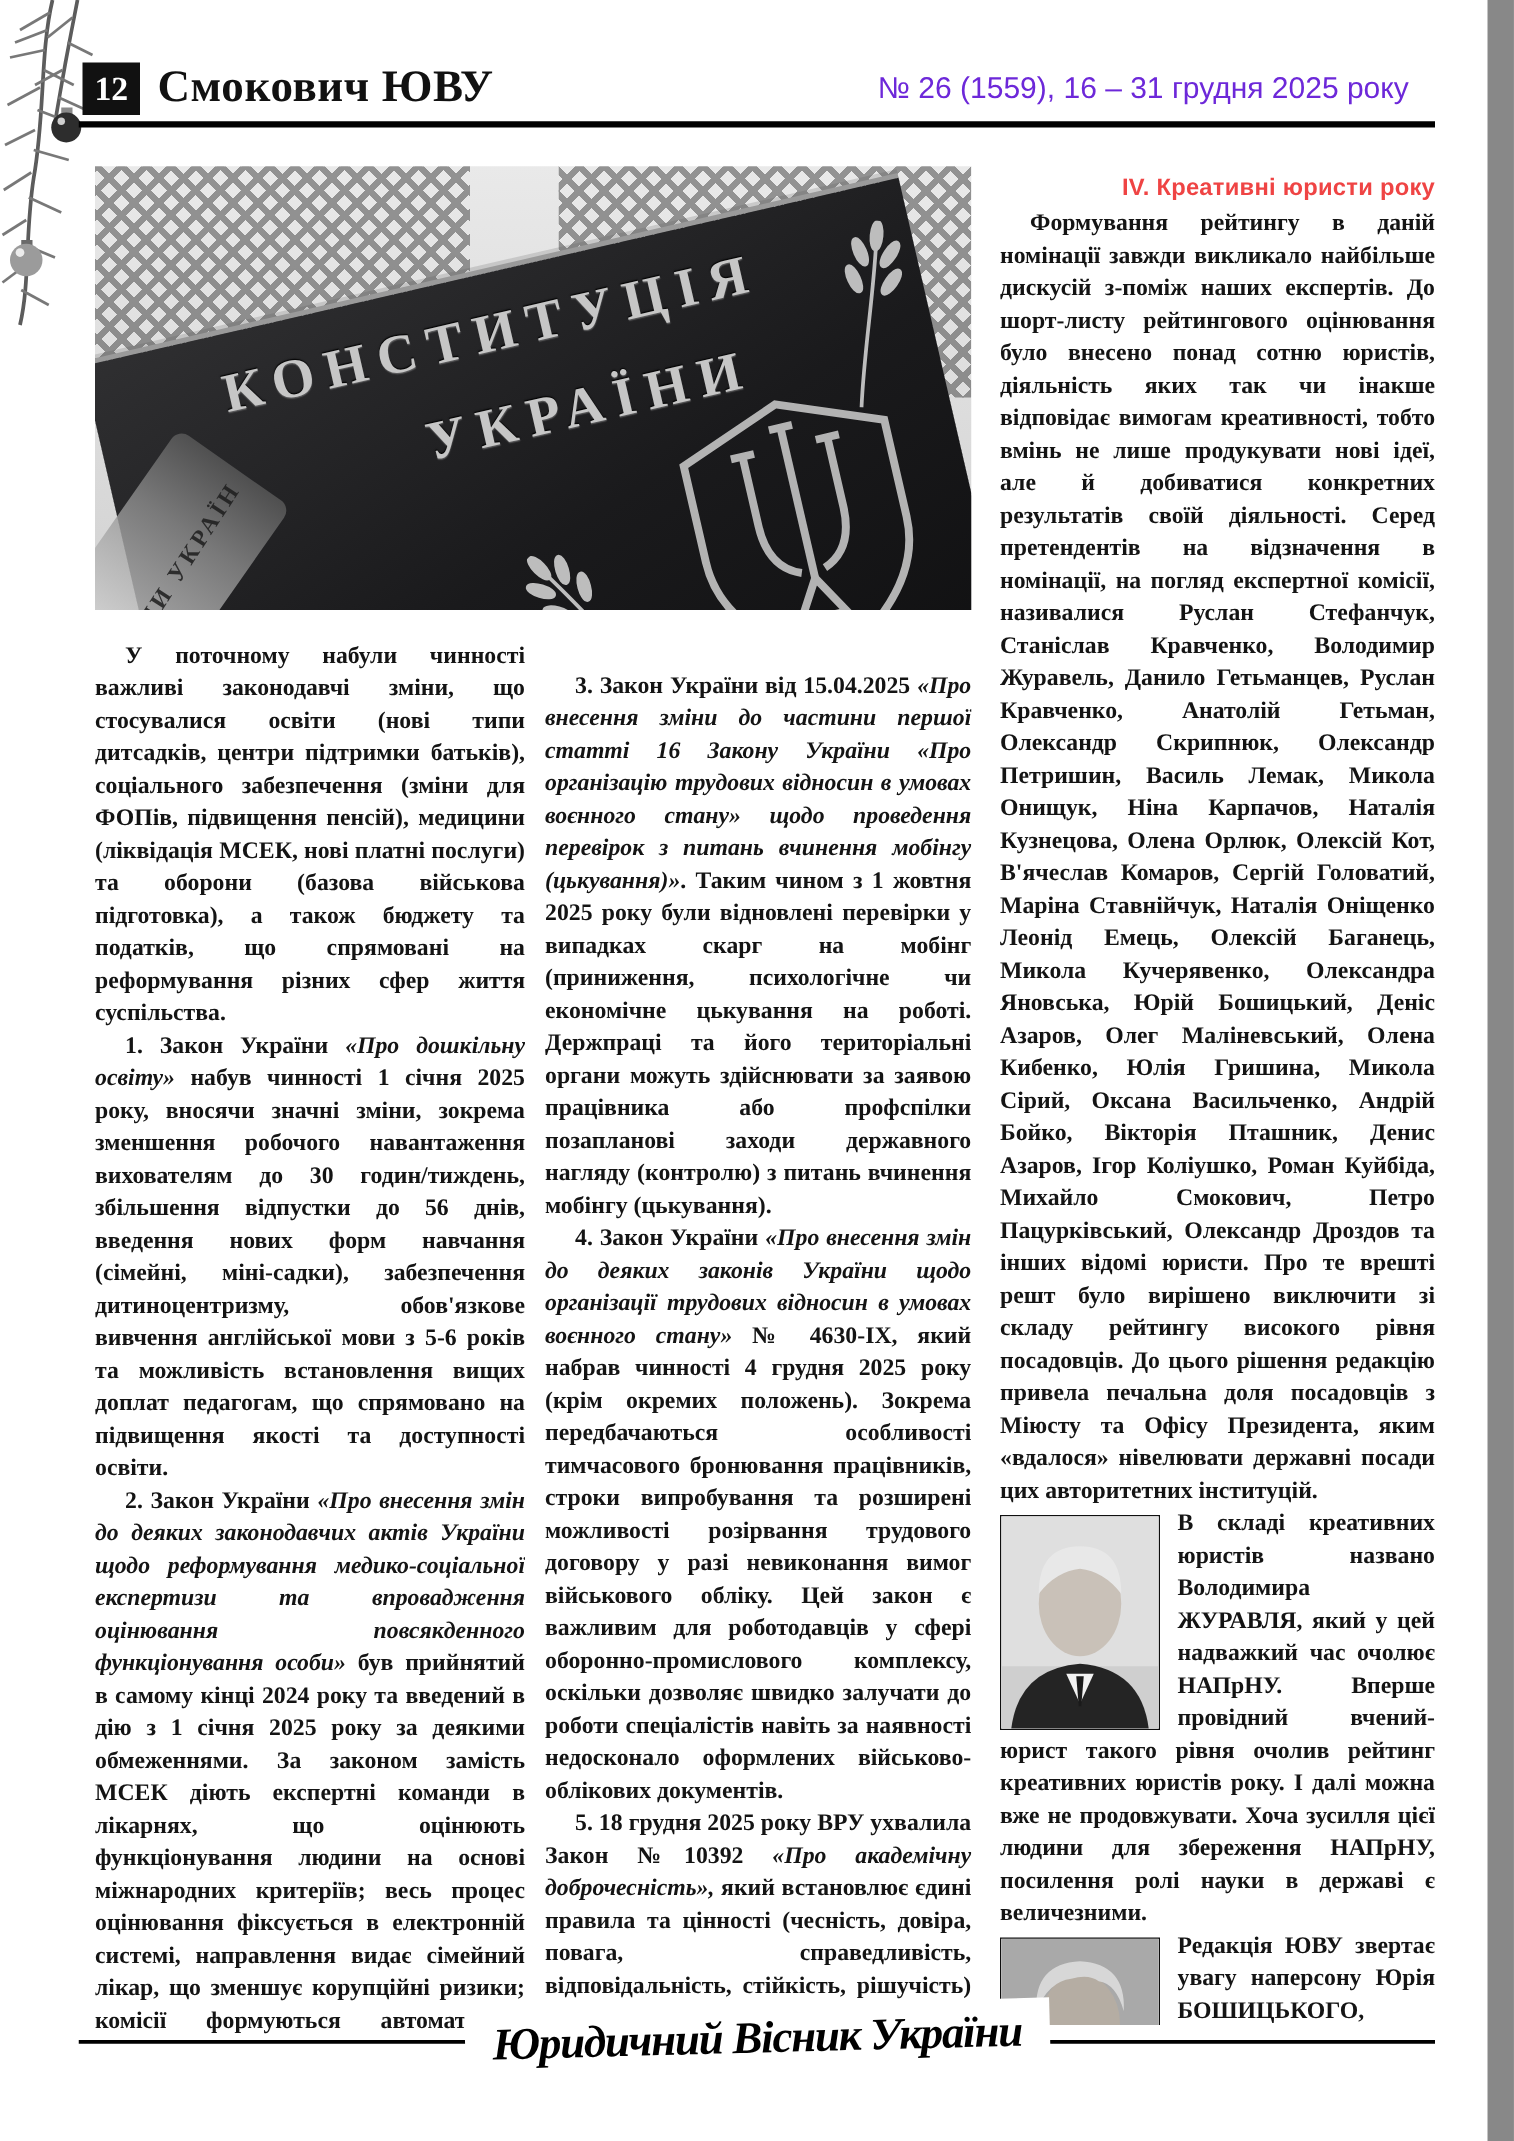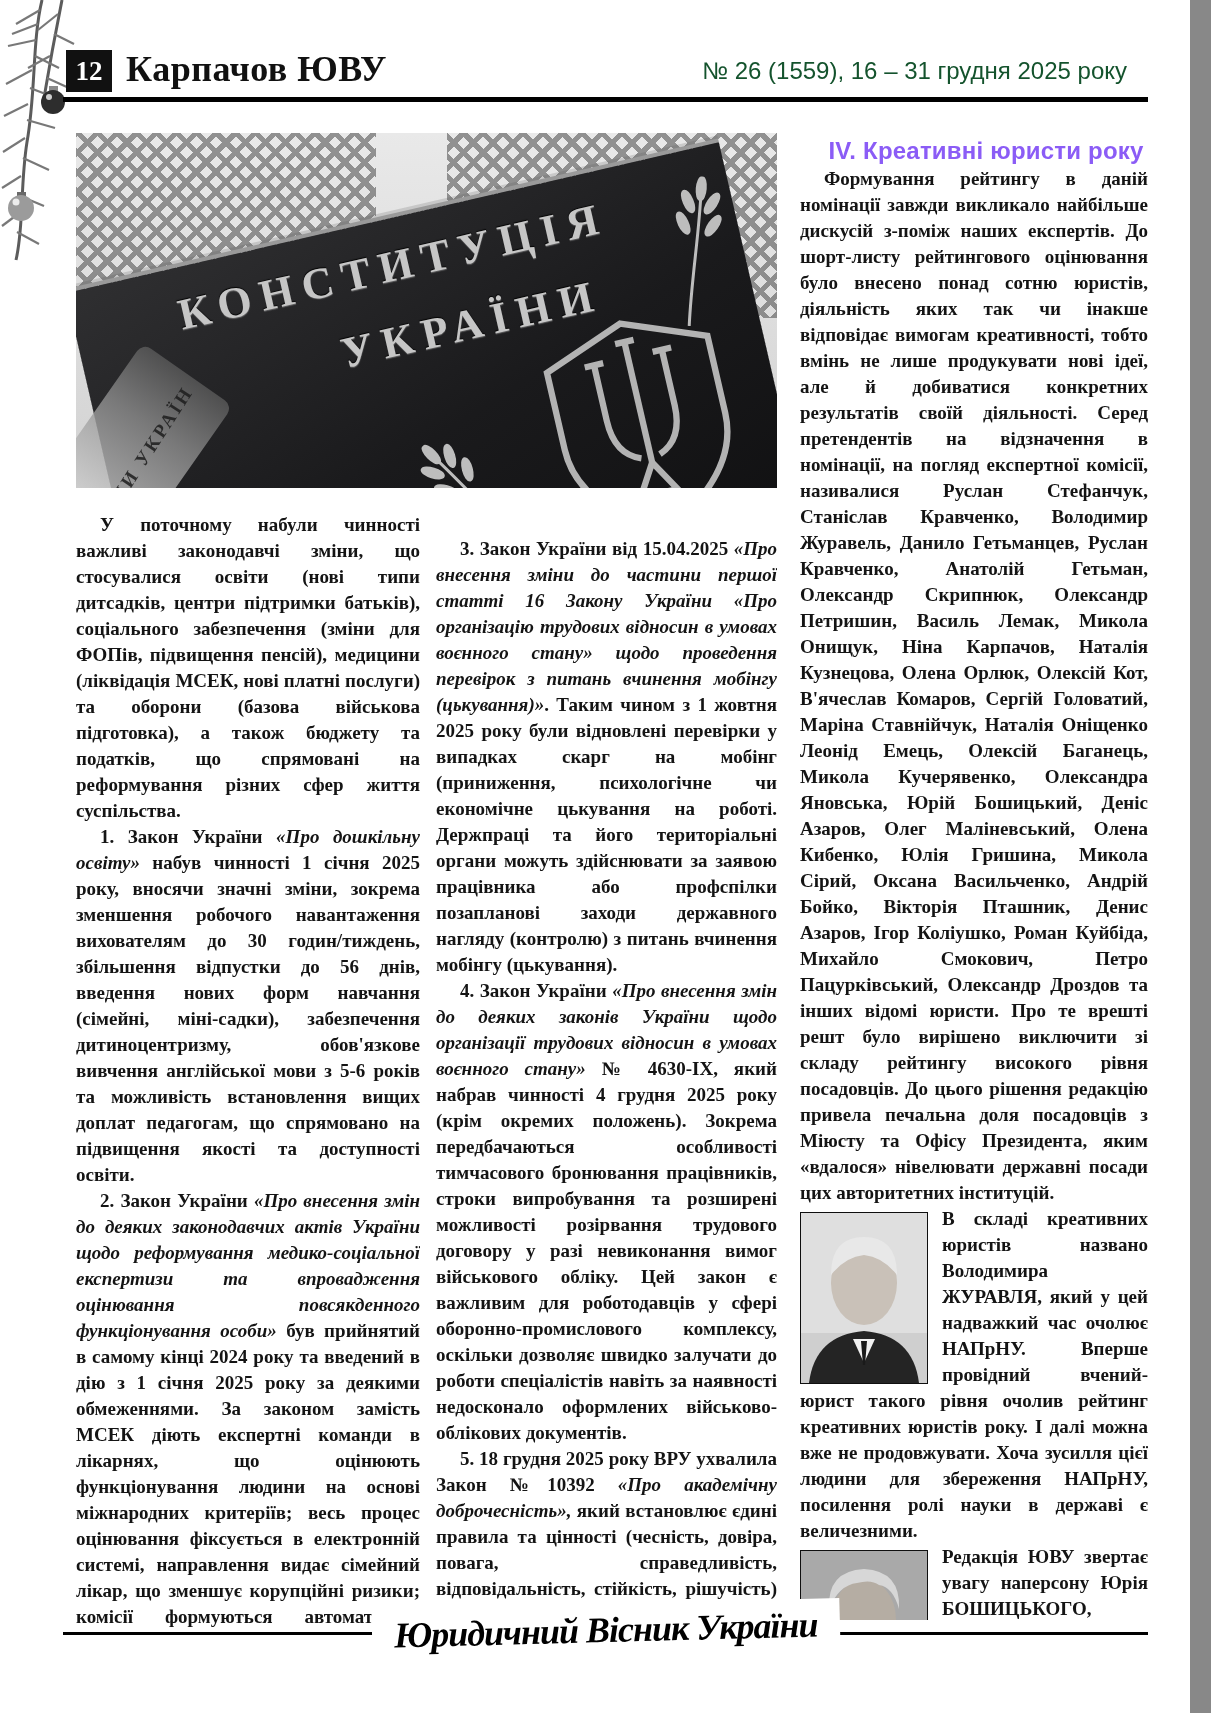--- a/index.html
+++ b/index.html
@@ -3,21 +3,21 @@
 <meta charset="utf-8">
 <style>
   html,body{margin:0;padding:0;background:#888;}
   .page{position:relative;width:1190px;height:1713px;background:#fff;overflow:hidden;
         font-family:"Liberation Serif",serif;color:#141414;}
   
   .pagenum{position:absolute;left:66px;top:50px;width:46px;height:42px;background:#111;
            color:#fff;font:bold 27px/42px "Liberation Serif",serif;text-align:center;}
   .sect-title{position:absolute;left:126px;top:46px;font:bold 36px/46px "Liberation Serif",serif;
               color:#111;letter-spacing:.5px;}
-  .issue{position:absolute;right:63px;top:56px;font:24px/30px "Liberation Sans",sans-serif;color:#14532d;text-align:center;}
+  .issue{position:absolute;right:63px;top:56px;font:24px/30px "Liberation Sans",sans-serif;color:#6d28d9;text-align:center;}
   .hrule{position:absolute;left:63px;top:97px;width:1085px;height:5px;background:#000;}
   .fir{position:absolute;left:0;top:0;}
   
   .photo{position:absolute;left:76px;top:133px;width:701px;height:355px;overflow:hidden;
          background:linear-gradient(180deg,#e9e9e9,#d2d2d2);}
   .cloth-corner{position:absolute;opacity:.5;
      background:repeating-linear-gradient(45deg,#3c3c3c 0 5px,transparent 5px 14px),
                 repeating-linear-gradient(-45deg,#3c3c3c 0 5px,transparent 5px 14px);}
   .cc-tl{left:0;top:0;width:300px;height:160px;}
   .cc-tr{right:0;top:0;width:330px;height:185px;}
@@ -33,22 +33,22 @@
   .wheat-l{position:absolute;left:318px;top:218px;transform:rotate(-32deg);}
   .wheat-r{position:absolute;left:588px;top:26px;transform:rotate(18deg);}
   .pages{position:absolute;left:-14px;top:252px;width:160px;height:110px;transform:rotate(-55deg);
          background:linear-gradient(90deg,#cdcdcd,#8e8e8e 60%,#5a5a5a);opacity:.8;border-radius:10px;}
   .spine-text{position:absolute;left:10px;top:300px;transform:rotate(-57deg);
          font:bold 19px "Liberation Serif",serif;color:#1d1d1d;letter-spacing:3px;opacity:.85;}
   
   .col{position:absolute;text-align:justify;font:19px/26px "Liberation Serif",serif;overflow:hidden;}
   .col p{margin:0;text-indent:24px;}
   .col p.ni{text-indent:0;}
-  .colhead{font-family:"Liberation Sans",sans-serif;font-weight:bold;font-size:24px;line-height:30px;
-           margin:0 0 20px 0;text-indent:0;text-align:center;letter-spacing:.2px;color:#8b5cf6;}
+  .colhead{font-family:"Liberation Sans",sans-serif;font-weight:bold;font-size:19px;line-height:30px;
+           margin:0 0 20px 0;text-indent:0;text-align:right;letter-spacing:.2px;color:#ef4444;}
   .col-1{left:76px;top:512px;width:344px;height:1118px;}
   .col-2{left:436px;top:536px;width:341px;height:1116px;}
   .col-3{left:800px;top:136px;width:348px;height:1484px;}
   .run-n{font-weight:bold;font-style:normal;}
   .run-b{font-weight:bold;}
   .run-bi{font-weight:bold;font-style:italic;}
   
   .portrait{float:left;width:126px;height:170px;margin:6px 14px 3px 0;border:1px solid #0f0f0f;
             display:block;overflow:hidden;}
   
@@ -90,21 +90,21 @@
     </g>
     <rect x="49" y="86" width="9" height="6" fill="#8a8a8a"></rect>
     <circle cx="53" cy="102" r="12" fill="#2d2d2d"></circle>
     <circle cx="49" cy="97" r="3" fill="#cfcfcf"></circle>
     <rect x="17" y="192" width="9" height="6" fill="#6a6a6a"></rect>
     <circle cx="21" cy="208" r="13" fill="#9b9b9b"></circle>
     <circle cx="16" cy="202" r="3.5" fill="#ececec"></circle>
   </svg>
 
   <div class="pagenum">12</div>
-  <div class="sect-title">Карпачов ЮВУ</div>
+  <div class="sect-title">Смокович ЮВУ</div>
   <div class="issue">№ 26 (1559), 16 – 31 грудня 2025 року</div>
   <div class="hrule"></div>
 
   <div class="photo">
     <div class="cloth-corner cc-tl"></div>
     <div class="cloth-corner cc-tr"></div>
     <div class="book">
       <div class="book-title bt1">КОНСТИТУЦІЯ</div>
       <div class="book-title bt2">УКРАЇНИ</div>
       <svg class="emblem" width="190" height="225" viewBox="0 0 120 142">

